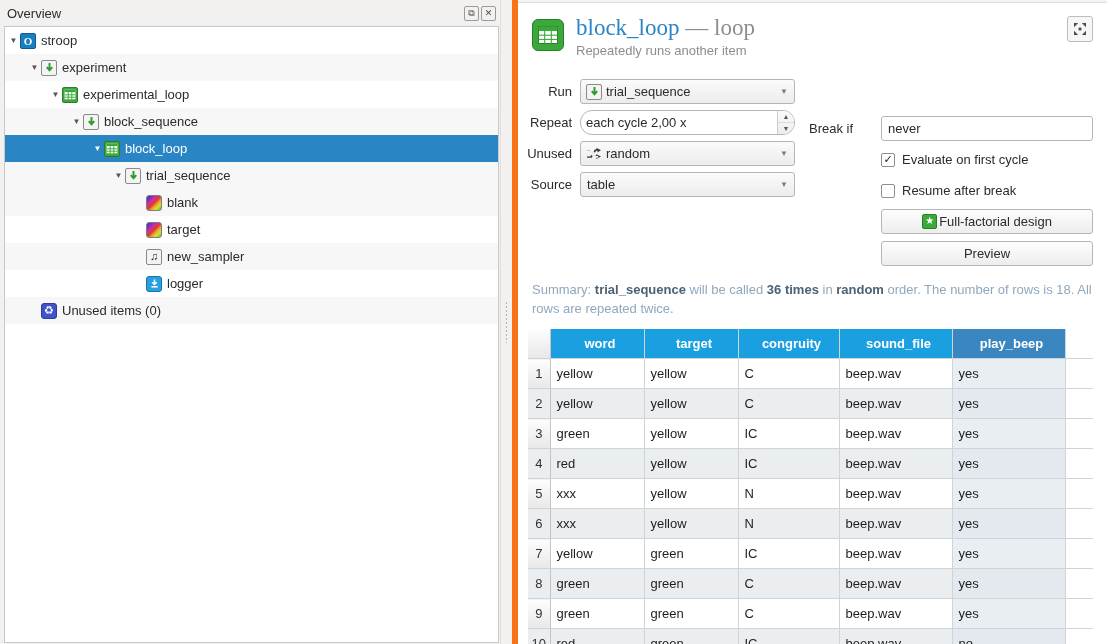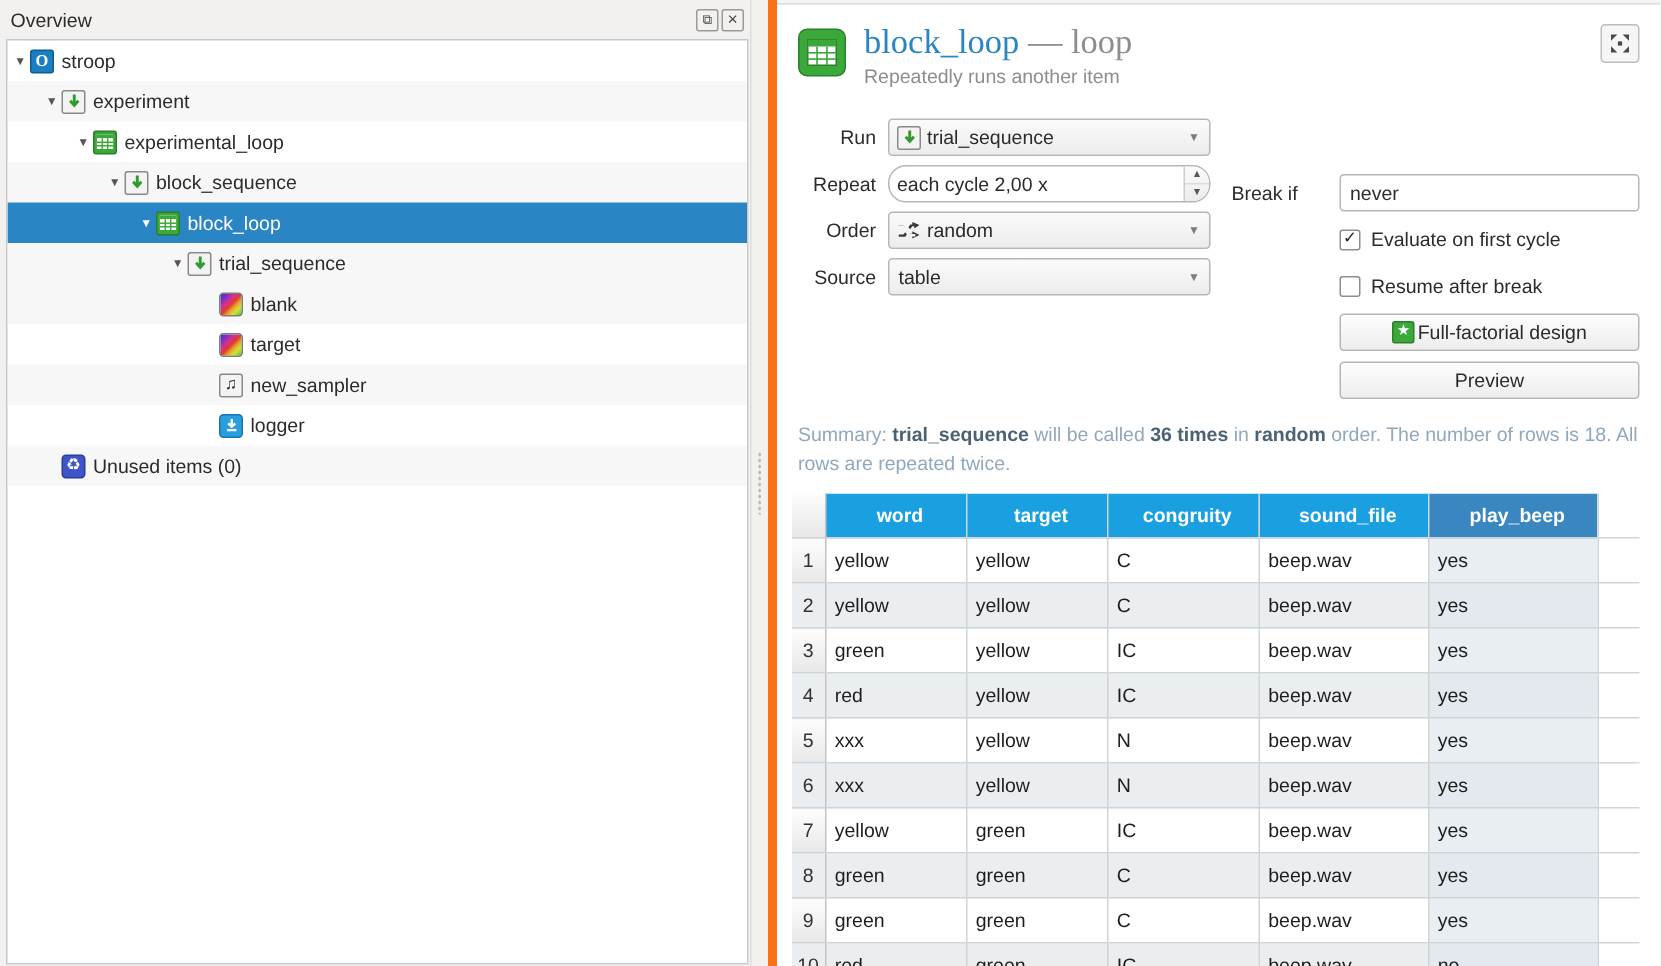--- a/index.html
+++ b/index.html
@@ -128,21 +128,21 @@
   #header-title .kind { color: #8d8d8d; }
   #header-sub { font-size: 13px; color: #8d8d8d; margin-top: 3px; }
   #maximize-btn {
     width: 26px; height: 26px; flex: 0 0 26px;
     border: 1px solid #bdbdbd; border-radius: 3px;
     background: #f6f6f6;
     display: flex; align-items: center; justify-content: center;
   }
 
   
-  #form { display: flex; margin: 18px 0 0 0; padding: 0 14px 0 14px; }
+  #form { display: flex; margin: 18px 0 0 0; padding: 0 14px 0 2px; }
   #form-left { width: 275px; flex: 0 0 275px; }
   .frow { display: flex; align-items: center; height: 31px; margin-bottom: 0; }
   .flabel {
     width: 60px; flex: 0 0 60px; text-align: right;
     padding-right: 8px; font-size: 13px; color: #2b2b2b;
   }
   .combo {
     flex: 1; height: 25px;
     border: 1px solid #b6b6b6; border-radius: 3px;
     background: linear-gradient(#fbfbfb, #ececec);
@@ -416,21 +416,21 @@
           <div class="spin">
             <span class="sptext">each cycle 2,00 x</span>
             <span class="sparrows">
               <div>▲</div>
               <div>▼</div>
             </span>
           </div>
         </div>
 
         <div class="frow">
-          <div class="flabel">Order</div>
+          <div class="flabel">Unused</div>
           <div class="combo">
             <span class="ticon" style="display:flex;align-items:center;justify-content:center;">
               <svg width="14" height="12" viewBox="0 0 14 12" aria-hidden="true">
                 <g fill="#3a3a3a">
                   <path d="M0 2h3.2l3 4 1.6 2h3.4v1.7l-2 0V11L14 8.6 9.2 6.2v1.6L7.6 7.8 4.6 3.8 3.4 2.2H0z"></path>
                   <path d="M9.2 0v1.6L7.9 1.6 6.6 3.3l1.1 1.5 1.5-2h1.3v1.6L14 2 9.2 0z"></path>
                   <path d="M0 8.4h3.3l1.2-1.6 1.1 1.5-1.1 1.5H0z"></path>
                 </g>
               </svg>
             </span>

